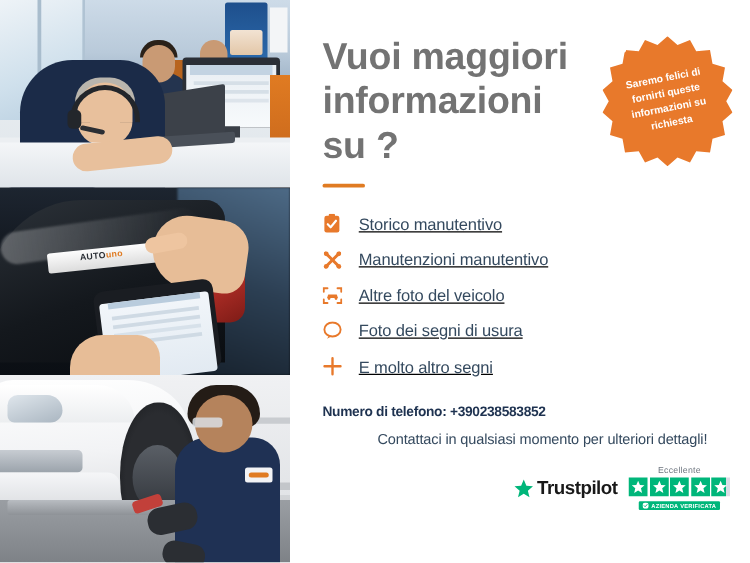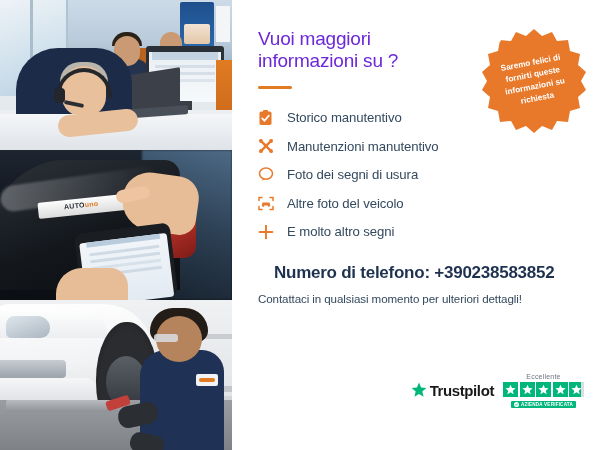--- a/index.html
+++ b/index.html
@@ -145,48 +145,48 @@
   .p3-glove{position:absolute; left:-22px; top:54px; width:40px; height:22px;
     background:#2b2e33; border-radius:10px; transform:rotate(-12deg);}
   .p3-glove2{position:absolute; left:-10px; top:84px; width:34px; height:20px;
     background:#2b2e33; border-radius:9px; transform:rotate(12deg);}
   .p3-tool{position:absolute; left:-34px; top:48px; width:24px; height:10px;
     background:#c2403a; border-radius:3px; transform:rotate(-18deg);}
 
   
   .content { position: relative; flex: 1; height: 450px; background: #ffffff; padding: 28px 22px 0 26px; }
 
-  .headline { color:#6d28d9; font-size:19px; font-weight:normal; line-height:1.18;
+  .headline { color:#737373; font-size:30px; font-weight:bold; line-height:1.18;
     letter-spacing:-.2px; width: 210px; }
   .headline .l2 { display:block; }
   .divider { width:34px; height:3px; background:#e07b22; margin:13px 0 12px; border-radius:2px; }
 
   
   .badge { position:absolute; right:14px; top:29px; width:104px; height:104px; }
   .badge svg { position:absolute; left:0; top:0; }
   .badge-inner { position:absolute; left:0; top:0; width:104px; height:104px;
     display:flex; flex-direction:column; align-items:center; justify-content:center; }
   .badge-headset { margin-top:-2px; margin-bottom:1px; }
   .badge-text { width:84px; text-align:center; color:#ffffff; font-size:8.2px;
     font-weight:bold; line-height:1.45; transform: rotate(-11deg); }
 
   
-  .feature-list { list-style:none; margin-top:16px; }
+  .feature-list { list-style:none; margin-top:16px;text-decoration:underline; }
   .feature-item { display:flex; align-items:center; height:26px; margin-bottom:2.5px; }
   .feature-icon { width:22px; min-width:22px; display:flex; align-items:center; justify-content:flex-start; }
   .feature-label { color:#34495e; font-size:13.2px; margin-left:7px; letter-spacing:-.1px; }
 
   
   .phone-block { margin-top:18px; }
-  .phone-line { color:#1e3250; font-size:17px; font-weight:bold; letter-spacing:-.25px;margin-left:16px; }
-  .contact-line { color:#34495e; font-size:11.6px; line-height:1.62; margin-top:7px; letter-spacing:-.1px; }
+  .phone-line { color:#1e3250; font-size:11px; font-weight:bold; letter-spacing:-.25px; }
+  .contact-line { color:#34495e; font-size:11.6px; line-height:1.62; margin-top:7px; letter-spacing:-.1px;margin-left:44px; }
 
   
   .trustpilot { position:absolute; right:16px; bottom:42px; display:flex; align-items:center; gap:9px; }
-  .tp-logo { display:flex; align-items:flex-start; gap:3px; }
+  .tp-logo { display:flex; align-items:center; gap:3px; }
   .tp-word { color:#191919; font-size:15px; font-weight:bold; letter-spacing:-.4px; }
   .tp-rating { display:flex; flex-direction:column; align-items:center; gap:2px; }
   .tp-excellent { color:#6f7780; font-size:7px; letter-spacing:.2px; }
   .tp-stars { display:flex; gap:1.5px; }
   .tp-star { width:15px; height:15px; background:#00b67a; display:flex; align-items:center; justify-content:center; }
   .tp-star.partial { background: linear-gradient(90deg,#00b67a 0 78%, #dcdce6 78% 100%); }
   .tp-verified { margin-top:2px; display:flex; align-items:center; gap:2px;
     background:#00b67a; border-radius:1px; padding:1px 3px; }
   .tp-verified-text { color:#ffffff; font-size:4.6px; font-weight:bold; letter-spacing:.2px; white-space:nowrap; }
 </style>
@@ -319,40 +319,40 @@
             <circle cx="3" cy="13" r="1.9" fill="#e8792b"></circle>
             <circle cx="13" cy="13" r="1.9" fill="#e8792b"></circle>
           </svg>
         </span>
         <span class="feature-label">Manutenzioni manutentivo</span>
       </li>
 
       <li class="feature-item">
         <span class="feature-icon">
           <svg width="16" height="15" viewBox="0 0 16 15">
-            <ellipse cx="8" cy="6.6" rx="6.5" ry="5.6" fill="none" stroke="#e8792b" stroke-width="1.5"></ellipse>
-            <path d="M5.6 11 L3.6 14 L7 12.1 Z" fill="#e8792b"></path>
-          </svg>
-        </span>
-        <span class="feature-label">Foto dei segni di usura</span>
-      </li>
-
-      <li class="feature-item">
-        <span class="feature-icon">
-          <svg width="16" height="15" viewBox="0 0 16 15">
             <path d="M1 4.4 V1.6 H4" fill="none" stroke="#e8792b" stroke-width="1.5" stroke-linecap="round"></path>
             <path d="M12 1.6 H15 V4.4" fill="none" stroke="#e8792b" stroke-width="1.5" stroke-linecap="round"></path>
             <path d="M15 10.6 V13.4 H12" fill="none" stroke="#e8792b" stroke-width="1.5" stroke-linecap="round"></path>
             <path d="M4 13.4 H1 V10.6" fill="none" stroke="#e8792b" stroke-width="1.5" stroke-linecap="round"></path>
             <path d="M3.6 9.4 L4.6 6.6 H11.4 L12.4 9.4 Z" fill="#e8792b"></path>
             <circle cx="5.2" cy="9.8" r="1.1" fill="#e8792b"></circle>
             <circle cx="10.8" cy="9.8" r="1.1" fill="#e8792b"></circle>
           </svg>
         </span>
         <span class="feature-label">Altre foto del veicolo</span>
+      </li>
+
+      <li class="feature-item">
+        <span class="feature-icon">
+          <svg width="16" height="15" viewBox="0 0 16 15">
+            <ellipse cx="8" cy="6.6" rx="6.5" ry="5.6" fill="none" stroke="#e8792b" stroke-width="1.5"></ellipse>
+            <path d="M5.6 11 L3.6 14 L7 12.1 Z" fill="#e8792b"></path>
+          </svg>
+        </span>
+        <span class="feature-label">Foto dei segni di usura</span>
       </li>
 
       <li class="feature-item">
         <span class="feature-icon">
           <svg width="16" height="16" viewBox="0 0 16 16">
             <path d="M8 1.6 V14.4 M1.6 8 H14.4" stroke="#e8792b" stroke-width="1.9" stroke-linecap="round"></path>
           </svg>
         </span>
         <span class="feature-label">E molto altro segni</span>
       </li>

